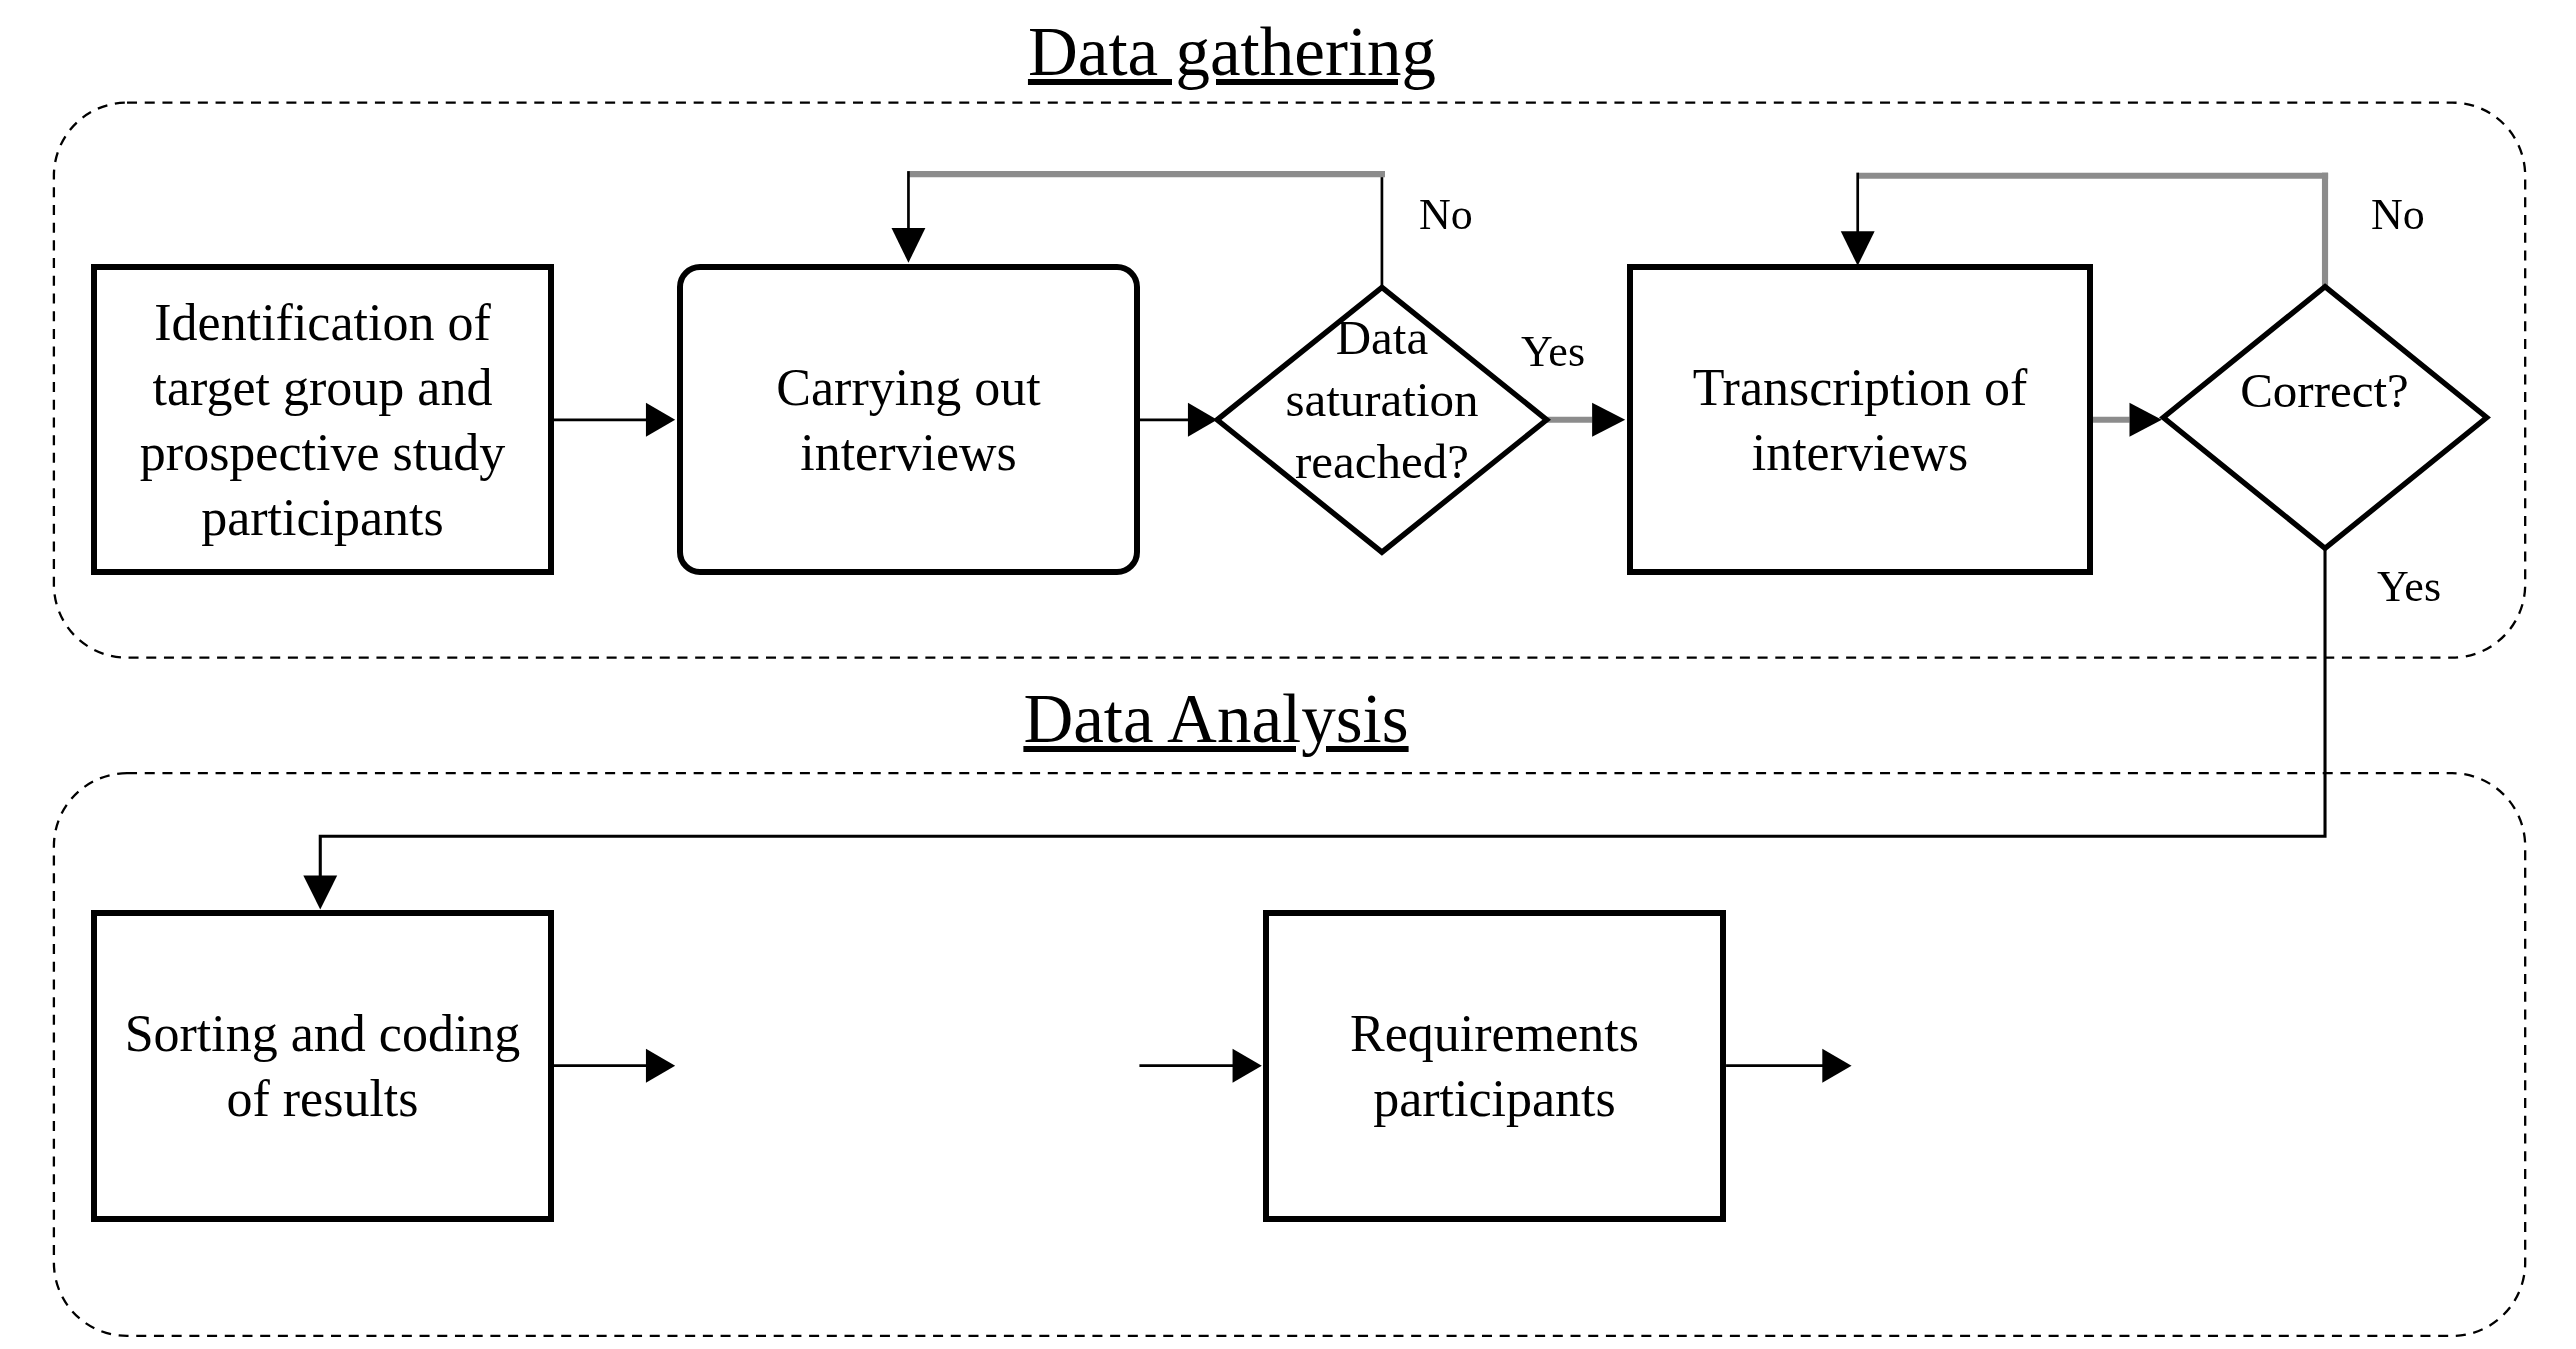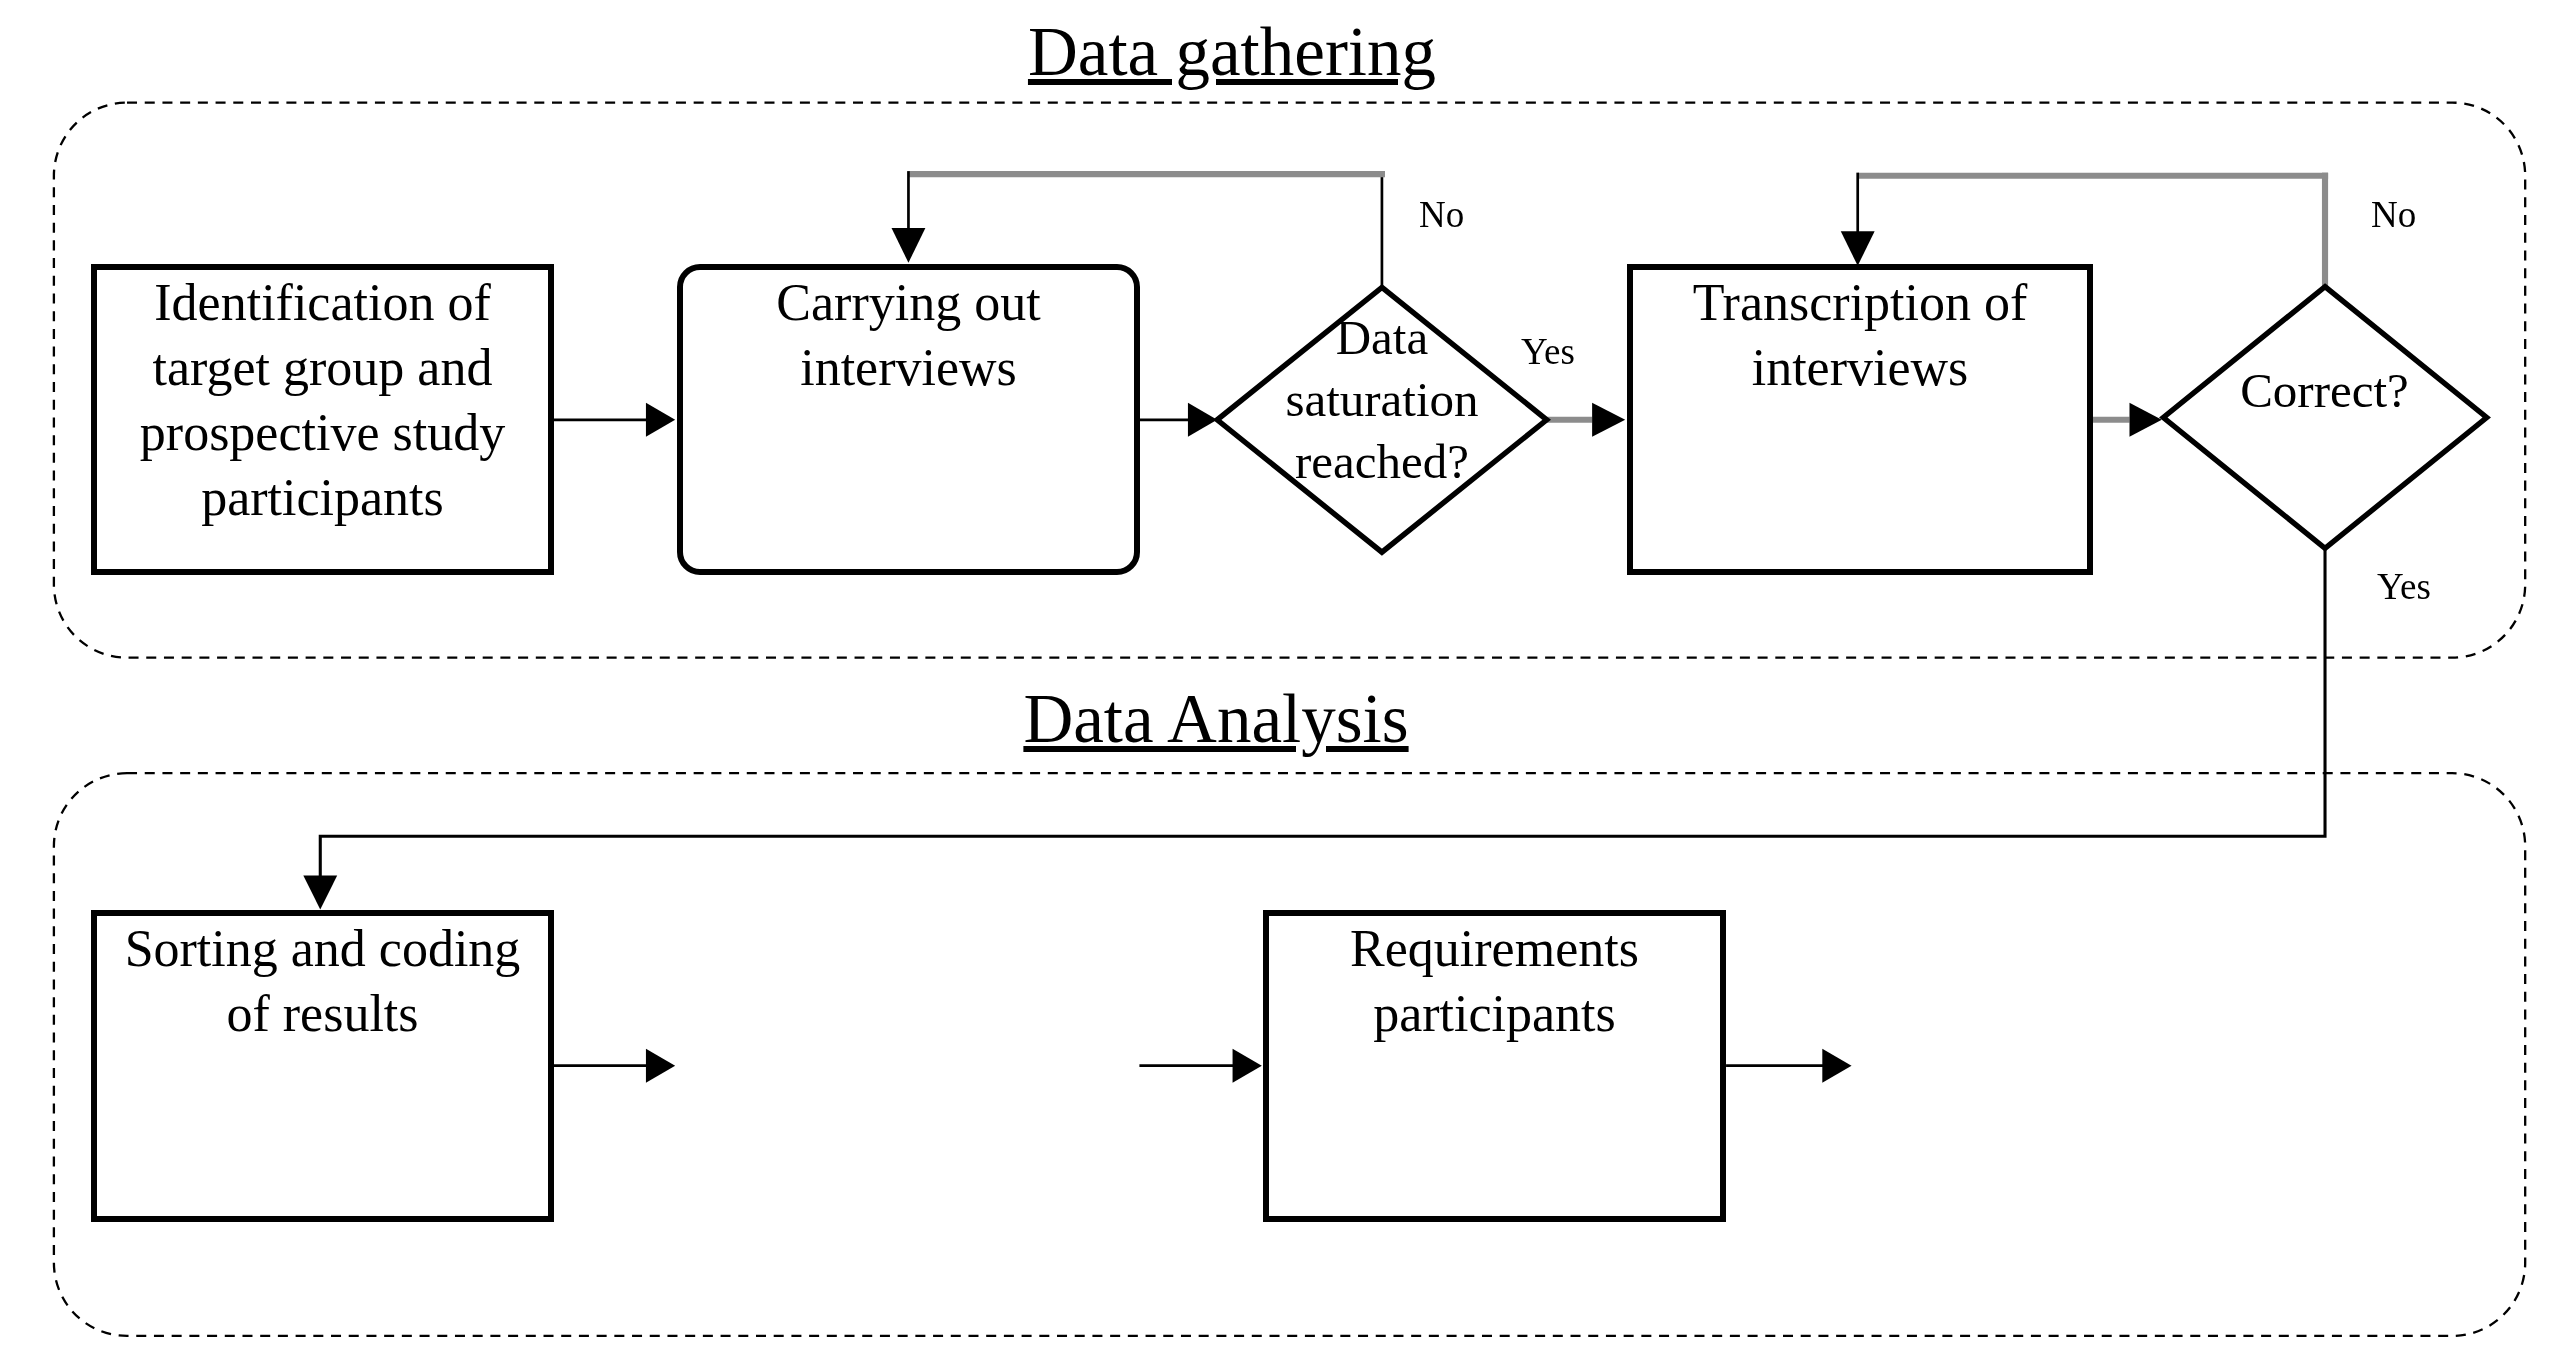--- a/index.html
+++ b/index.html
@@ -40,39 +40,39 @@
     line-height: 77px;
     white-space: nowrap;
     text-decoration: underline;
   }
   .node {
     position: absolute;
     box-sizing: border-box;
     border: 6.2px solid var(--line, #000000);
     background: var(--background, #ffffff);
     display: flex;
-    align-items: flex-start;
+    align-items: center;
     justify-content: center;
     text-align: center;
     font-size: 52px;
     line-height: 65px;
   }
   .node .lbl, .dtext .lbl { white-space: pre-line; }
   .dtext {
     position: absolute;
     display: flex;
     align-items: center;
     justify-content: center;
     text-align: center;
     font-size: 49px;
     line-height: 62px;
   }
   .edge-label {
     position: absolute;
-    font-size: 37px;
+    font-size: 44px;
     line-height: 59px;
     white-space: nowrap;
   }
 </style>
 </head>
 <body>
 
 <div class="canvas">
 
   <svg class="layer" viewBox="0 0 3346 1753">

